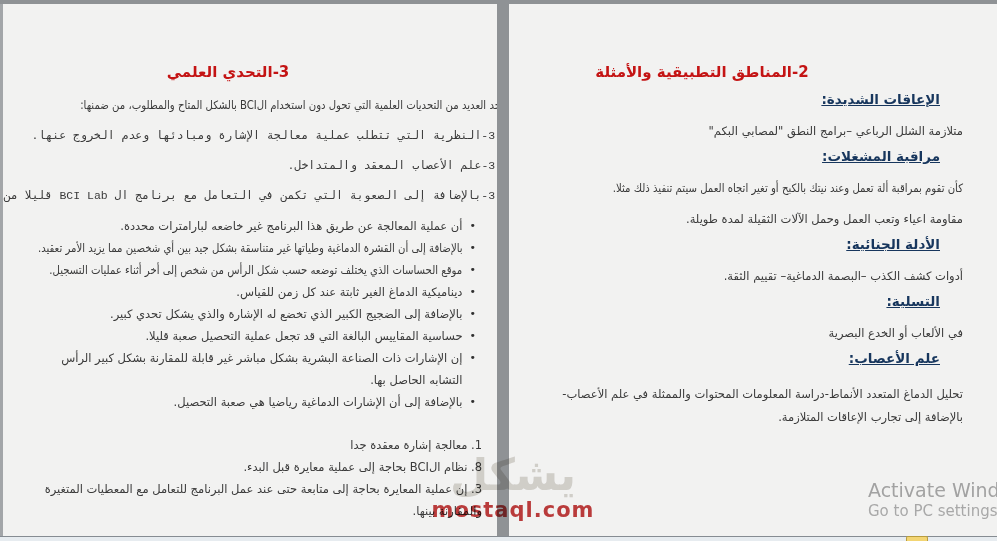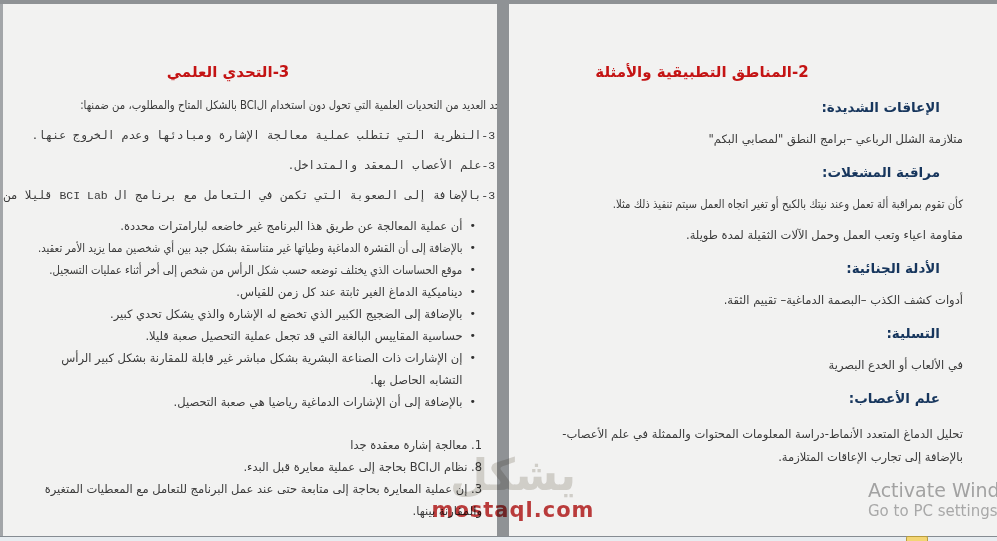--- a/index.html
+++ b/index.html
@@ -47,21 +47,21 @@
   .sub{margin-top:15px;font-family:Liberation Mono, monospace;}
   .bullets{margin-top:12px;}
   .bullet{display:flex;gap:7px;padding-right:33px;line-height:22px;font-size:11.5px;}
   .bullet .blt{flex:0 0 auto;font-size:11px;line-height:22px;color:#2f2f2f;}
   .bullet.wrap2{line-height:22px;}
   .outcome{margin-top:14px;}
   .numlist{margin-top:21px;}
   .num-item{padding-right:27px;line-height:22px;font-size:11.5px;}
 
   
-  .sec-h{color:var(--navy);font-weight:bold;font-size:13.5px;line-height:17px;margin-top:17px;padding-right:23px;white-space:nowrap;}
+  .sec-h{color:var(--navy);font-weight:bold;font-size:13.5px;line-height:17px;margin-top:9px;padding-right:23px;white-space:nowrap;text-decoration:underline;}
   .sec-p{font-size:11.5px;line-height:15px;margin-top:16px;}
   .sec-p.ml{line-height:23px;}
 
   
   .watermark{
     position:absolute;left:398px;top:452px;width:230px;text-align:center;
     z-index:5;pointer-events:none;mix-blend-mode:multiply;opacity:.85;
   }
   .wm-ar{font-size:44px;line-height:46px;font-weight:bold;color:#d5d2cd;direction:rtl;}
   .wm-latin{font-size:21px;line-height:24px;color:#b91c1c;letter-spacing:1px;font-weight:bold;}

